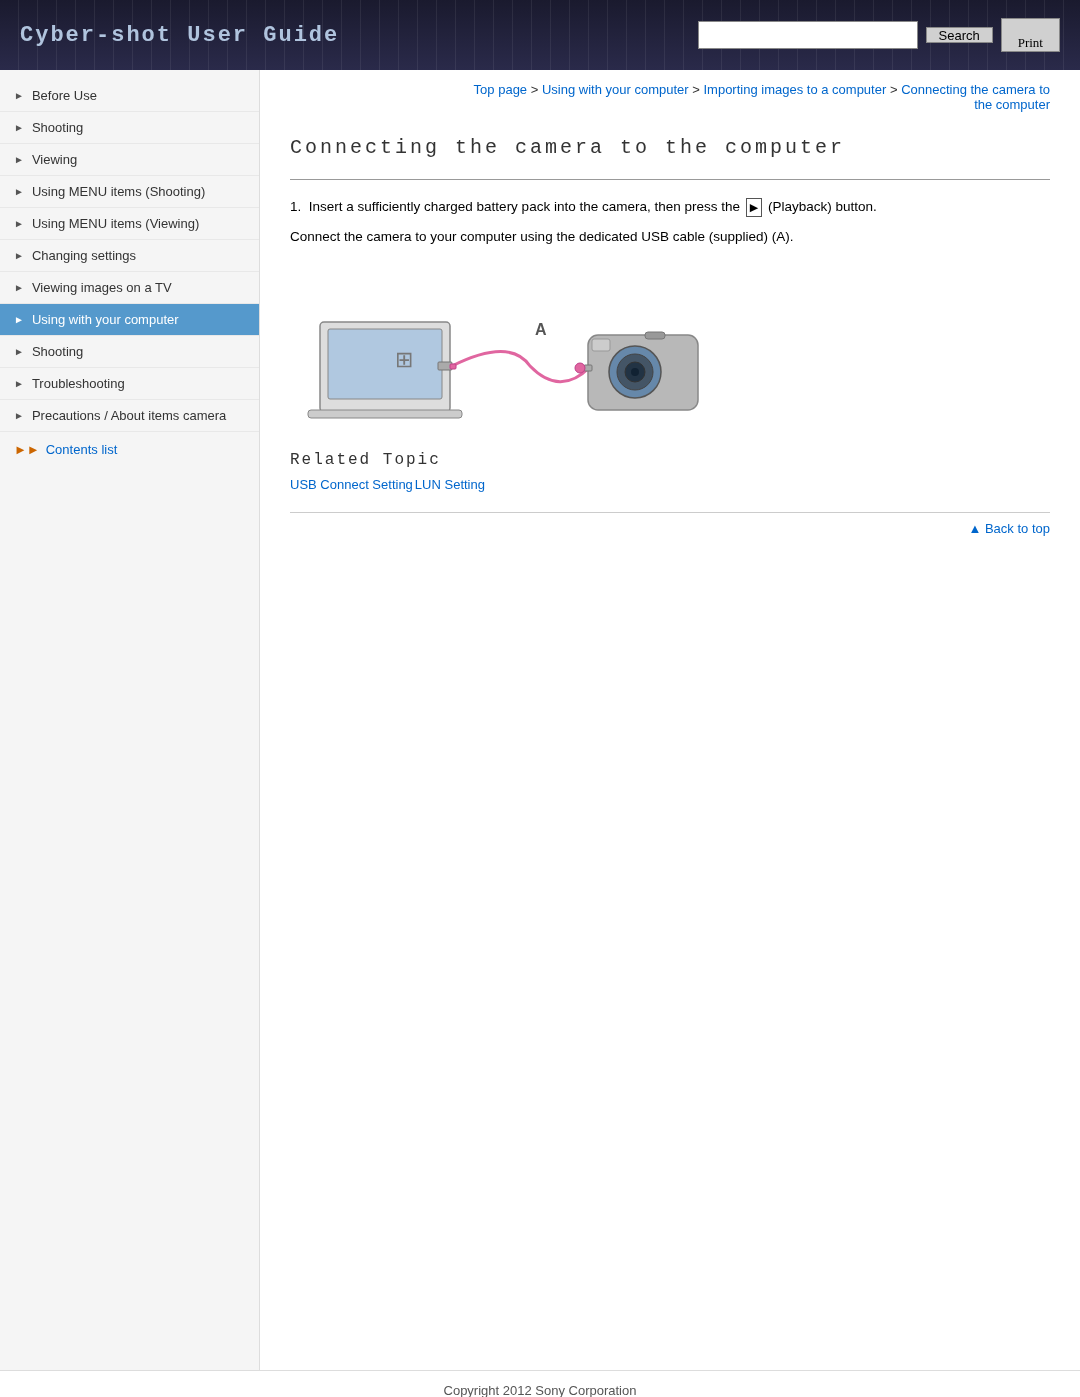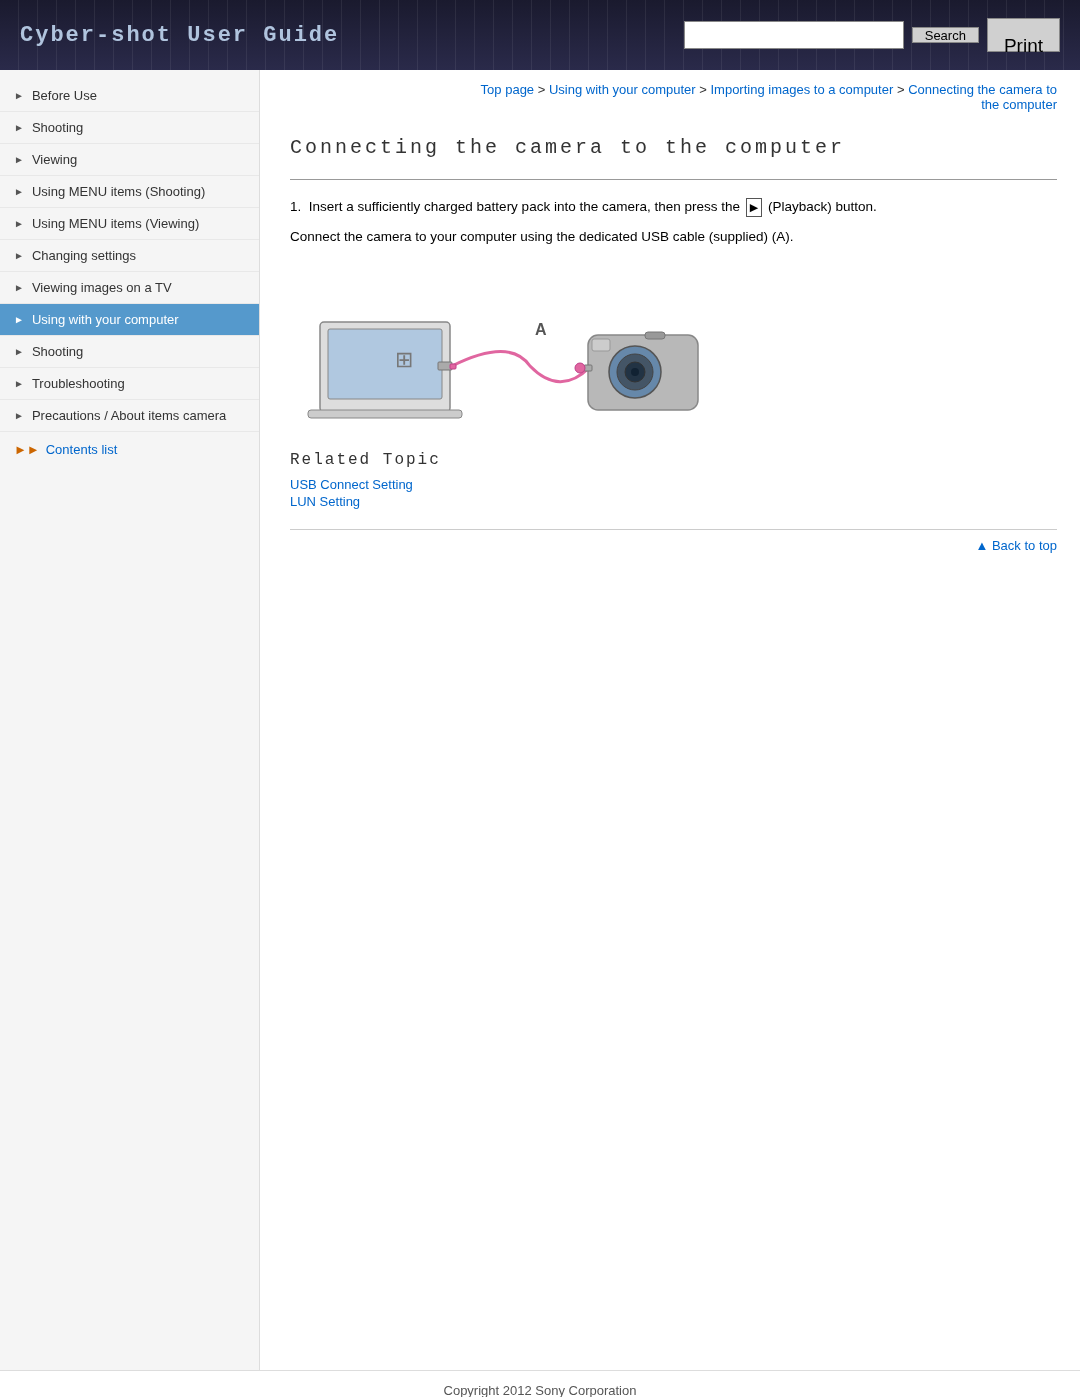--- a/index.html
+++ b/index.html
@@ -62,22 +62,23 @@
       background: #d0d0d0;
       border: 1px solid #888;
       font-size: 13px;
       cursor: pointer;
     }
     .print-button {
       height: 28px;
       padding: 16px 16px;
       background: #d0d0d0;
       border: 1px solid #888;
-      font-size: 19px;
-      cursor: pointer;
+      font-size: 13px;
+      cursor: pointer;
+      font-family: Liberation Serif, serif;
     }
 
     
     .main-container {
       display: flex;
       background: #fff;
       min-height: 1300px;
     }
 
     
@@ -118,21 +119,21 @@
       cursor: pointer;
     }
     .contents-arrow {
       margin-right: 6px;
       color: #cc6600;
     }
 
     
     .content {
       flex: 1;
-      padding: 0 23px 30px 30px;
+      padding: 0 30px 30px 30px;
     }
 
     
     .breadcrumb {
       padding: 12px 0 8px 0;
       font-size: 13px;
       color: #0066cc;
       border-bottom: none;
       text-align: right;
     }
@@ -187,21 +188,21 @@
     
     .related-topic-label {
       font-family: 'Courier New', monospace;
       font-size: 16px;
       letter-spacing: 2px;
       color: #333;
       margin-bottom: 8px;
     }
     .related-links {
       display: flex;
-      flex-direction: column;
+      flex-direction: row;
       gap: 2px;
       margin-bottom: 20px;
     }
     .related-link {
       color: #0066cc;
       font-size: 13px;
       text-decoration: none;
       cursor: pointer;
     }
 

